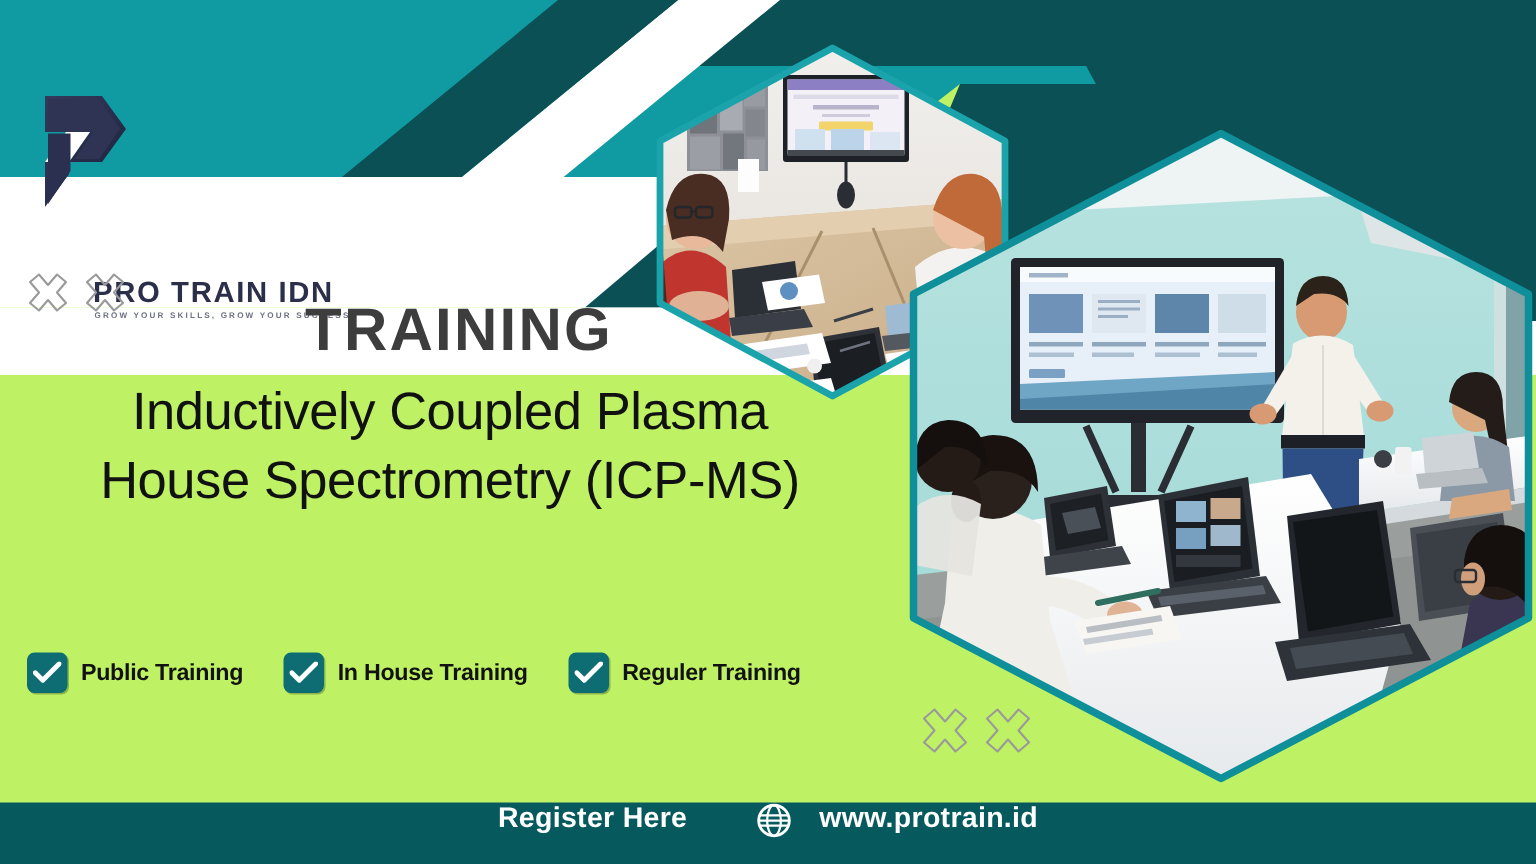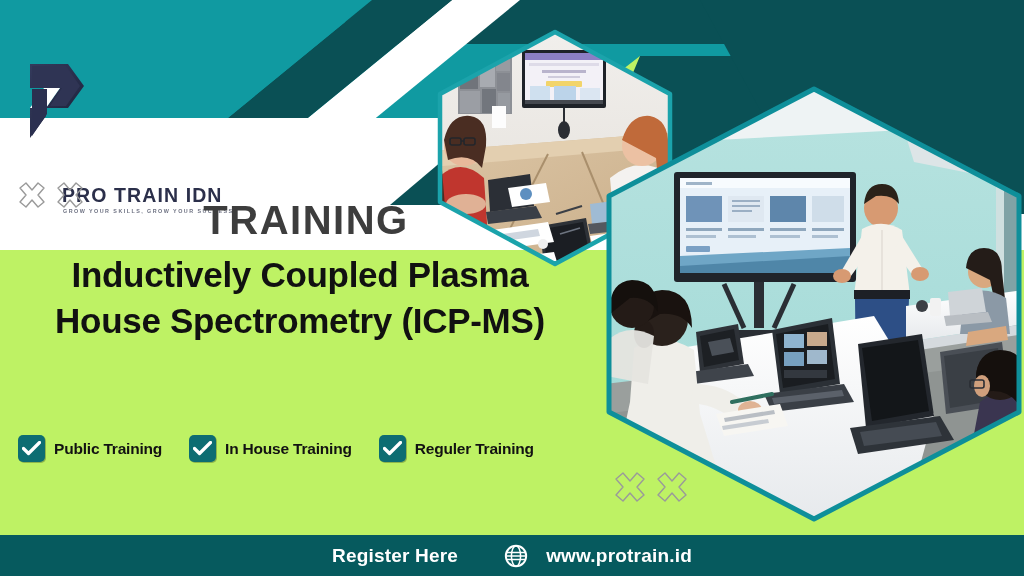--- a/index.html
+++ b/index.html
@@ -32,21 +32,21 @@
   .xpair{position:absolute;}
   .xpair svg{display:block;}
 
   
   .headline{position:absolute;left:0;top:200px;width:600px;text-align:center;}
   .kicker{
     font-size:40px;font-weight:800;letter-spacing:1.5px;color:#3d3d3d;
     line-height:1;margin:0 0 12px 0;padding-left:12px;
   }
   .title{
-    font-size:35px;font-weight:700;color:#111111;line-height:1.32;
+    font-size:35px;font-weight:400;color:#111111;line-height:1.32;
     margin:0;letter-spacing:-0.3px;
   }
   .title .ln{display:block;}
 
   
   .checkrow{
     position:absolute;left:18px;top:435px;width:600px;height:40px;
     display:flex;align-items:flex-start;gap:0;
   }
   .checkitem{display:flex;align-items:center;margin-right:27px;}
@@ -61,21 +61,21 @@
     letter-spacing:-0.2px;
   }
 
   
   .hex{position:absolute;}
   .hex svg{display:block;}
 
   
   .footer{
     position:absolute;left:0;bottom:0;width:1024px;height:41px;background:#065a5e;
-    display:flex;align-items:center;justify-content:center;gap:0;
+    display:flex;align-items:flex-start;justify-content:center;gap:0;
   }
   .footer .reg{
     color:#ffffff;font-size:19px;font-weight:700;letter-spacing:.2px;
   }
   .footer .globe{margin:0 18px 0 46px;display:flex;align-items:center;}
   .footer .url{
     color:#ffffff;font-size:19px;font-weight:700;letter-spacing:.2px;
   }
 </style>
 </head>

